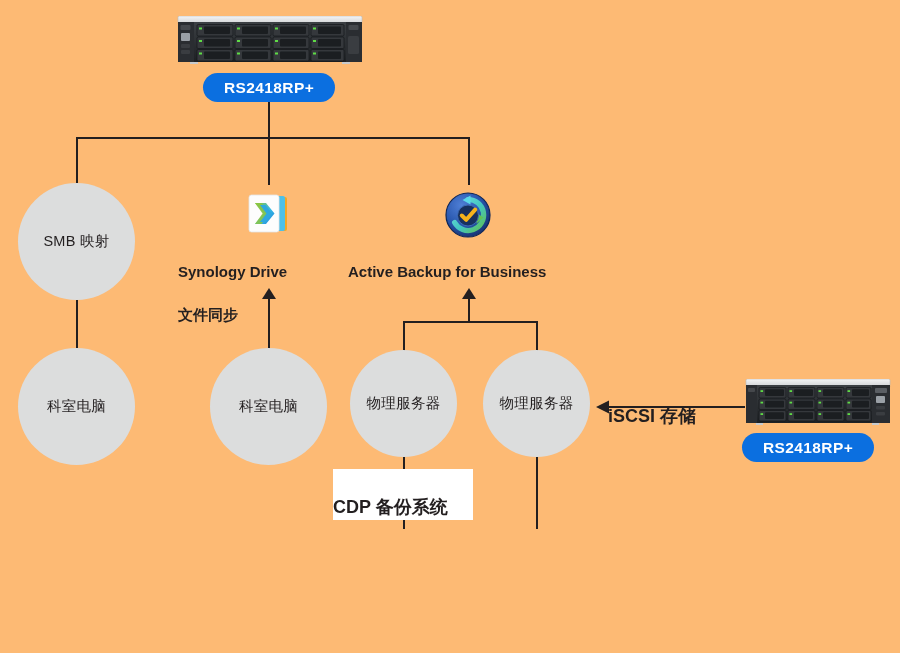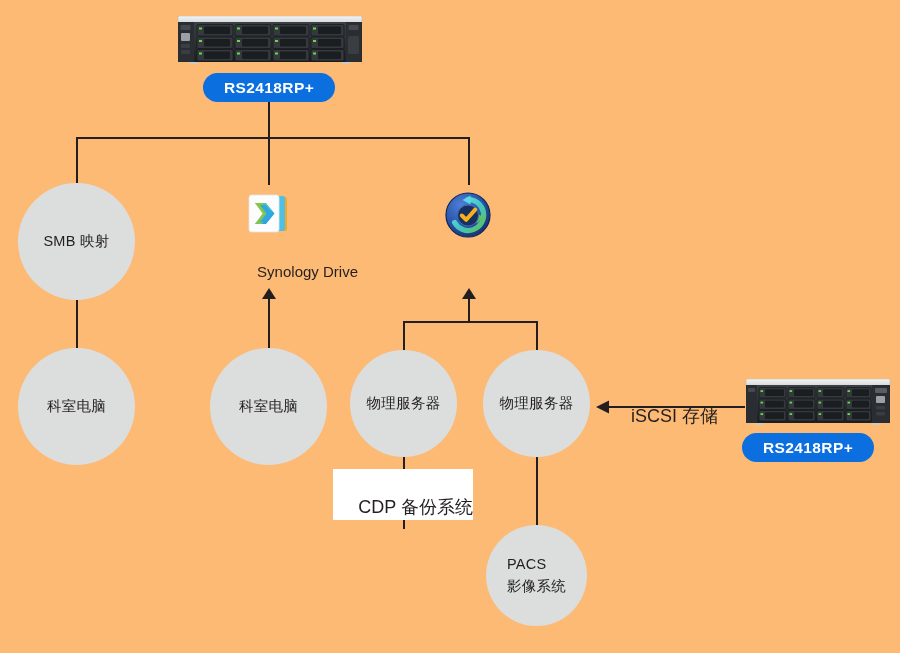--- a/index.html
+++ b/index.html
@@ -33,21 +33,21 @@
   }
 
   
   .node-circle {
     position: absolute;
     border-radius: 50%;
     background: #dcdddd;
     display: flex;
     align-items: center;
     justify-content: center;
-    text-align: left;
+    text-align: right;
     line-height: 1.45;
     color: #231f20;
     font-size: 14.5px;
     letter-spacing: 0.3px;
   }
   .node-circle .cl {
     display: block;
     white-space: pre-line;
   }
 
@@ -62,24 +62,25 @@
     justify-content: center;
     font-size: 15.5px;
     font-weight: bold;
     letter-spacing: 0.4px;
     box-sizing: border-box;
   }
 
   
   .caption {
     position: absolute;
-    text-align: right;
+    text-align: left;
     color: #231f20;
     line-height: 1.42;
     white-space: pre-line;
+    font-weight: bold;
   }
   .caption.big { font-size: 15px; }
   .caption.mid { font-size: 18px; }
 
   
   .rack {
     position: absolute;
   }
 </style>
 </head>
@@ -194,20 +195,21 @@
 
       <rect x="4" y="3" width="30" height="37" rx="2.5" fill="#fdfdfd" stroke="#e2e4e6" stroke-width="0.8"></rect>
 
       <path d="M10 11 L21 11 L29.5 21.5 L21 32 L10 32 L18.5 21.5 Z" fill="url(#sdchev)"></path>
       <path d="M10 11 L16.5 11 L24 21.5 L16.5 32 L10 32 L17.5 21.5 Z" fill="#8cc63f" opacity="0.85"></path>
       <path d="M15 13 L20.5 13 L27 21.5 L20.5 30 L15 30 L21.5 21.5 Z" fill="#2ea8e0"></path>
     </svg>
   </div>
   <div class="caption big" style="left:178px; top:240px; width:180px;">
     <div>Synology Drive</div>
+    <div>文件同步</div>
   </div>
 
   <div class="abs" style="left:445px; top:192px; width:46px; height:46px;">
     <svg width="46" height="46" viewBox="0 0 46 46" xmlns="http://www.w3.org/2000/svg">
       <defs>
         <radialGradient id="abbg" cx="35%" cy="28%" r="80%">
           <stop offset="0%" stop-color="#4f7fd6"></stop>
           <stop offset="55%" stop-color="#2856ad"></stop>
           <stop offset="100%" stop-color="#15306e"></stop>
         </radialGradient>
@@ -224,20 +226,21 @@
       <polygon points="25.5,3.5 25.5,12.5 17.5,8.0" fill="#5bd8e8"></polygon>
       <polygon points="38.5,25.5 31.5,31.5 31.0,20.5" fill="#62c257"></polygon>
 
       <circle cx="23" cy="23.5" r="10.5" fill="#17305f"></circle>
       <circle cx="23" cy="23.5" r="10.5" fill="none" stroke="#3c6ab5" stroke-width="1"></circle>
 
       <path d="M16.8 23.5 L21.2 27.8 L30.2 17.6" fill="none" stroke="#f5b21c" stroke-width="4" stroke-linecap="round" stroke-linejoin="round"></path>
     </svg>
   </div>
   <div class="caption big" style="left:348px; top:240px; width:240px;">
+    <div>Active Backup for Business</div>
   </div>
 
   <div class="line-v" style="left:76px; top:300px; height:48px;"></div>
 
   <div class="line-v" style="left:268px; top:294px; height:56px;"></div>
   <div class="abs" style="left:261px; top:286px; width:16px; height:12px;">
     <svg width="16" height="12" viewBox="0 0 16 12" xmlns="http://www.w3.org/2000/svg">
       <polygon points="8,0 15,11 1,11" fill="#231f20"></polygon>
     </svg>
   </div>
@@ -352,18 +355,14 @@
   </div>
 
   <div class="line-v" style="left:403px; top:457px; height:72px;"></div>
   <div class="caption mid" style="left:333px; top:469px; width:140px; background:#ffffff;">
     <span>CDP 备份系统</span>
   </div>
 
   <div class="line-v" style="left:536px; top:457px; height:72px;"></div>
 
 
-  <div class="node-circle" style="left:486px; top:525px; width:101px; height:101px;">
-    <span class="cl">PACS
-影像系统</span>
-  </div>
 
 </div>
 
 </body></html>

